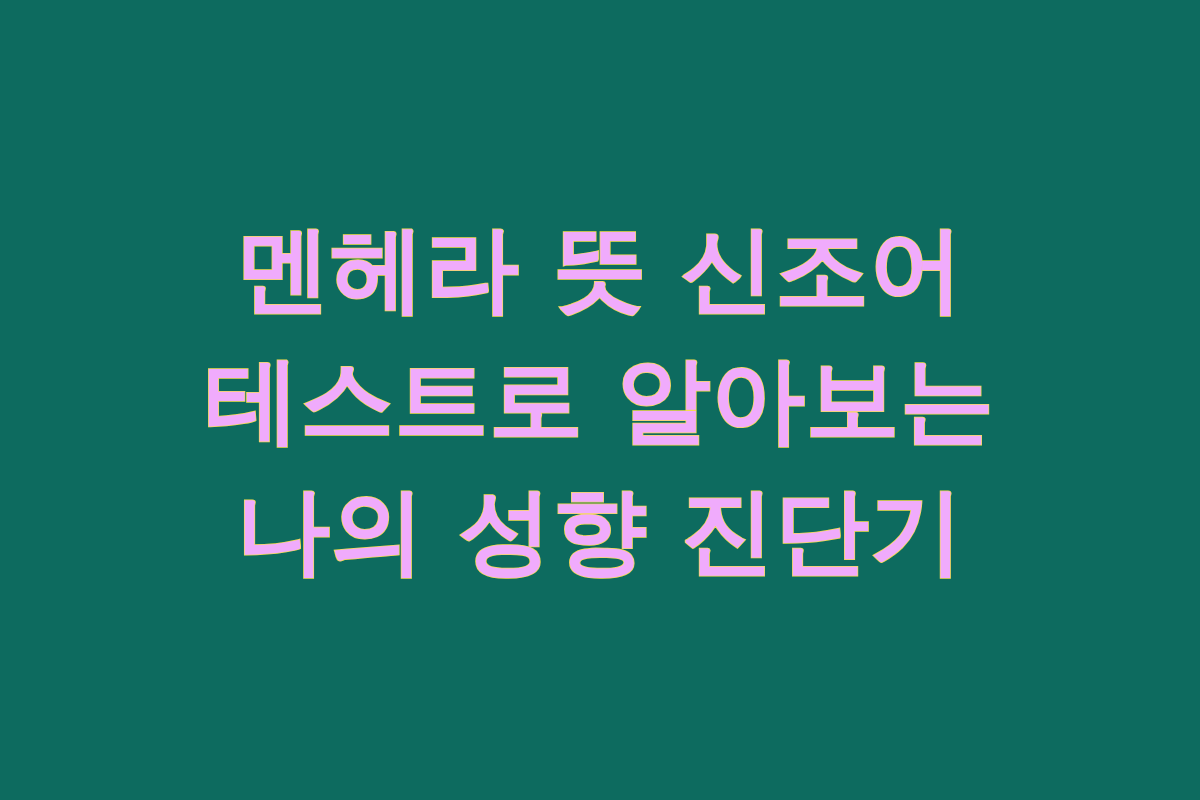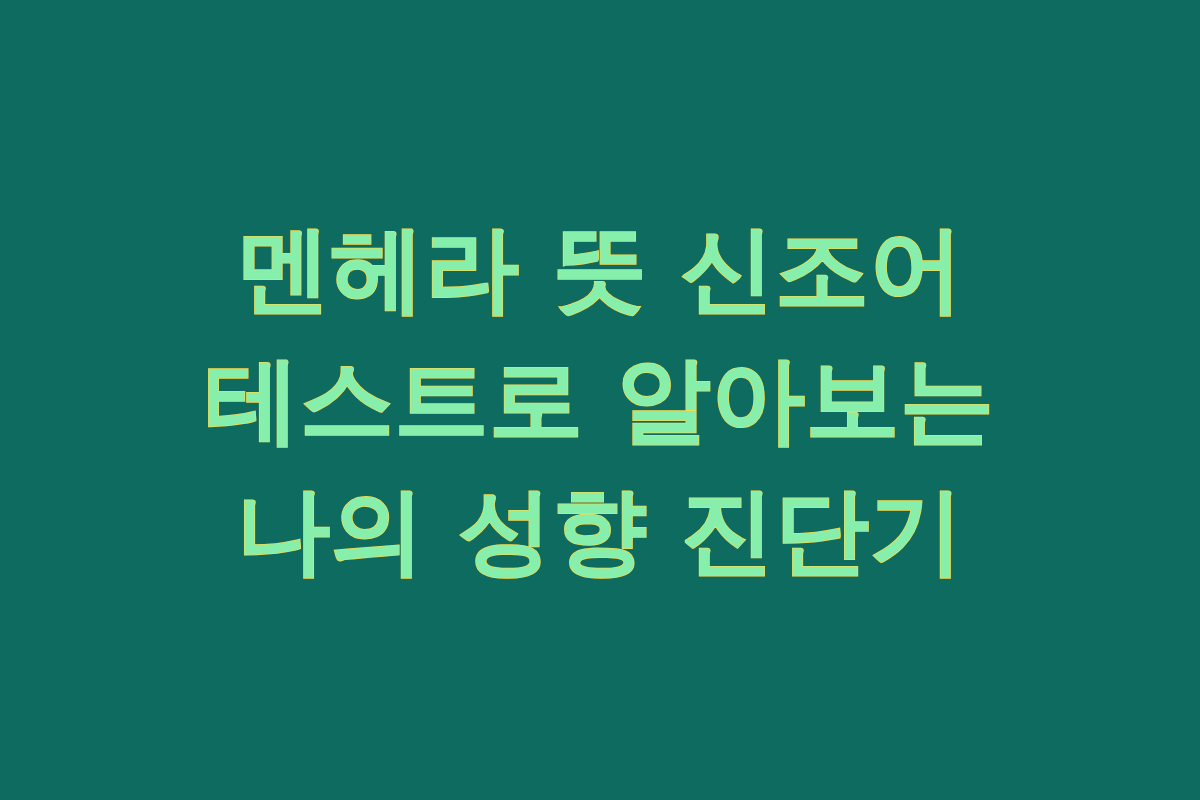--- a/index.html
+++ b/index.html
@@ -50,17 +50,17 @@
     text-rendering: geometricPrecision;
   }
 </style>
 </head>
 <body>
 
 <div class="banner" style="background: rgb(13, 107, 95);">
 
   <div class="title-block">
 
-    <h1 class="banner-title" style="color: #86efac; -webkit-text-stroke-color: rgb(245, 220, 80);">멘헤라 뜻 신조어 테스트로 알아보는 나의 성향 진단기</h1>
+    <h1 class="banner-title" style="color: #f0abfc; -webkit-text-stroke-color: rgb(245, 220, 80);">멘헤라 뜻 신조어 테스트로 알아보는 나의 성향 진단기</h1>
 
   </div>
 
 </div>
 
 </body></html>

